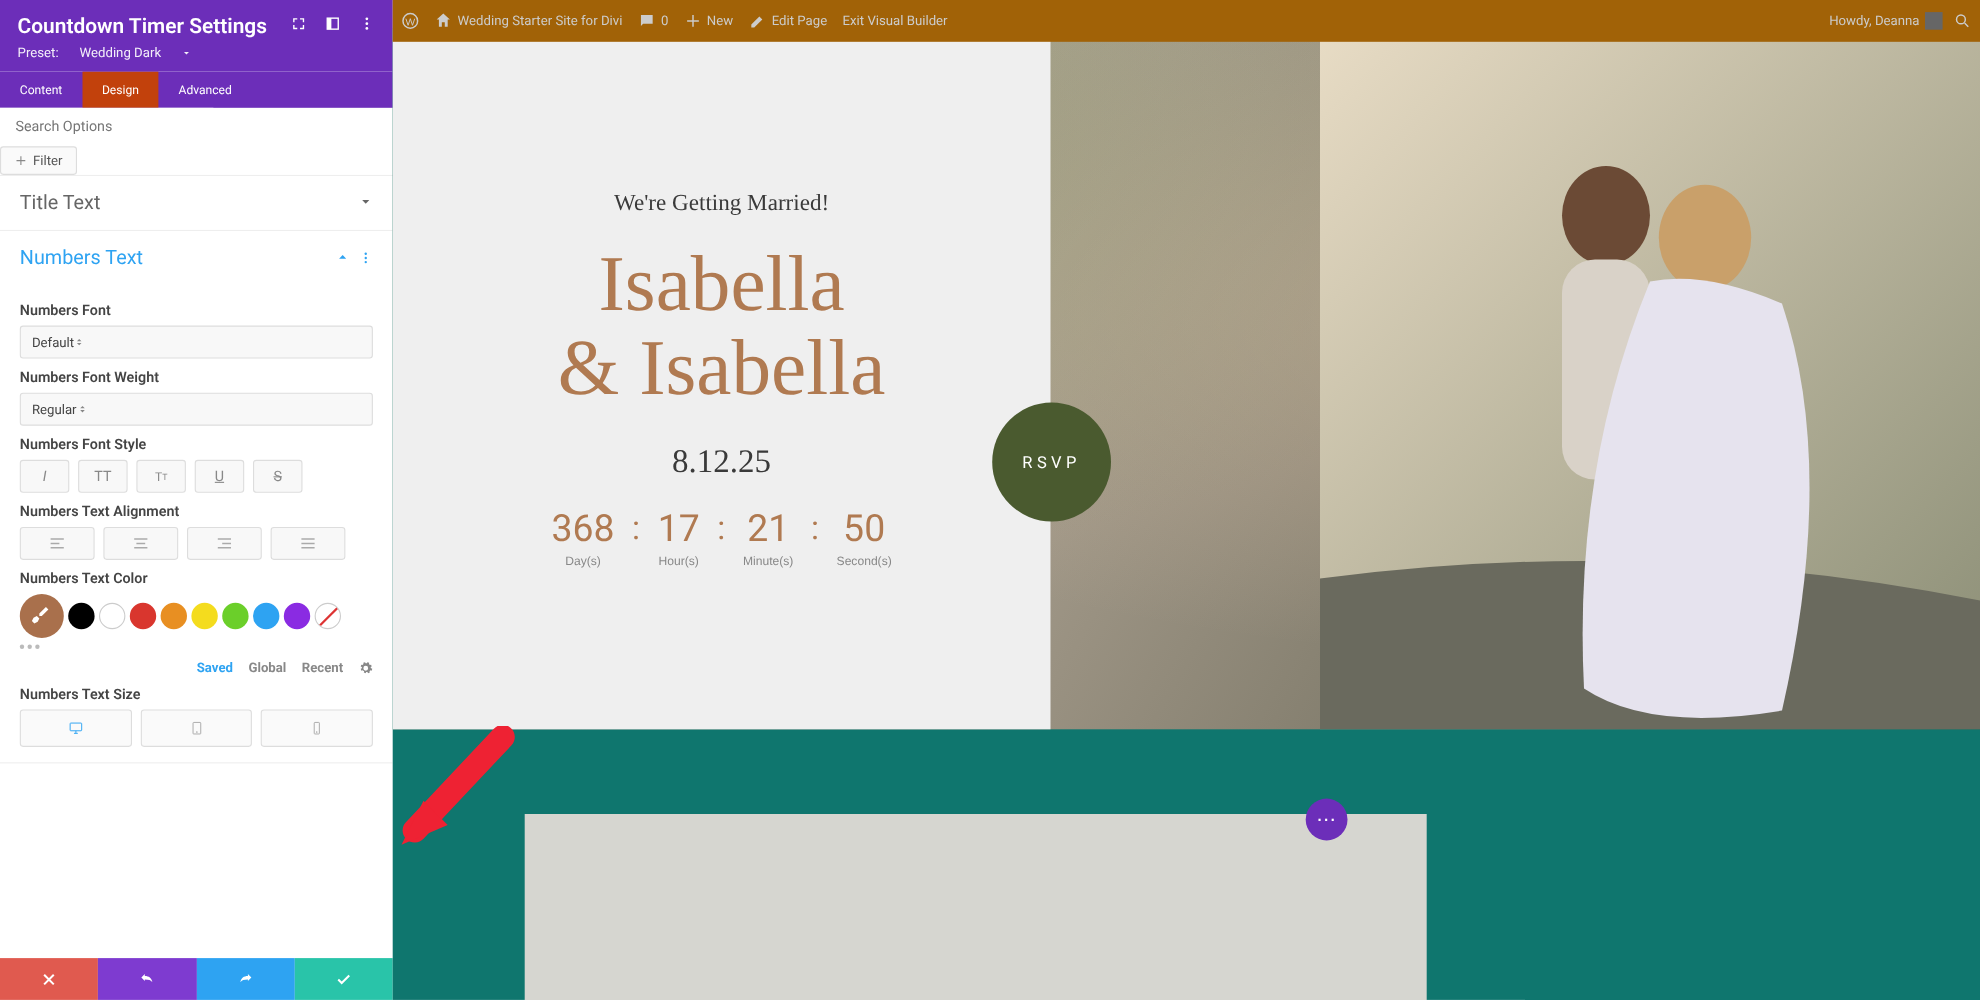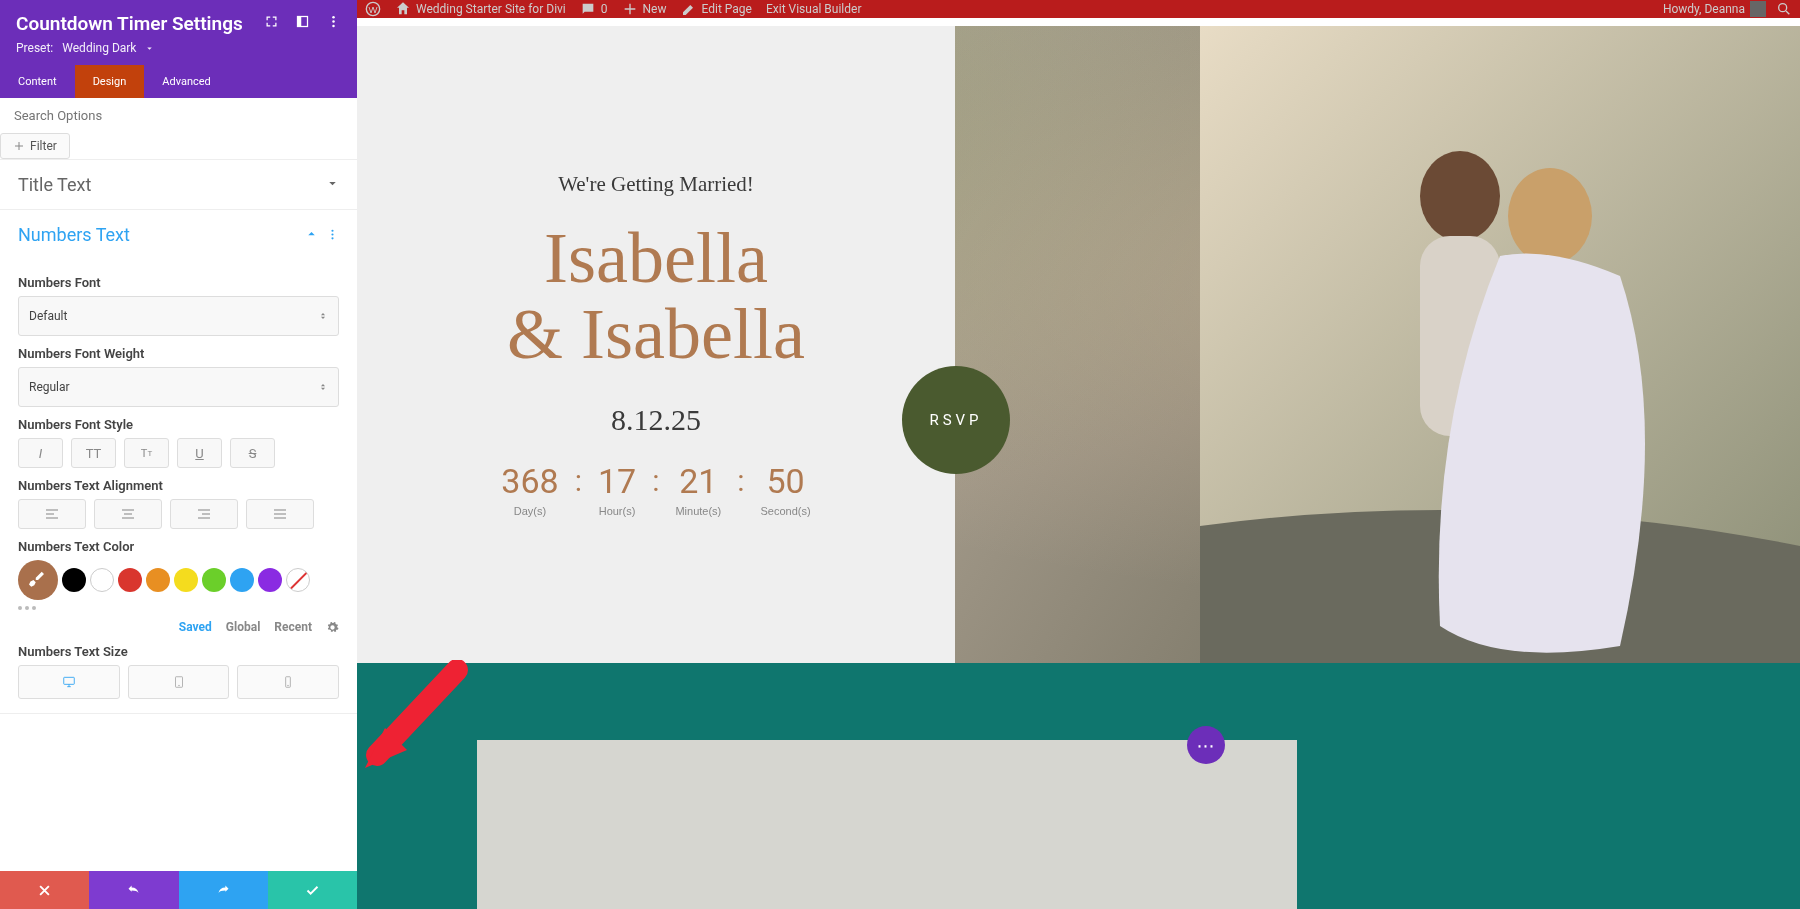--- a/index.html
+++ b/index.html
@@ -1,33 +1,33 @@
 <!DOCTYPE html>
 <html><head>
 <meta charset="utf-8">
 <style>
 * { margin: 0; padding: 0; box-sizing: border-box; font-family: -apple-system, BlinkMacSystemFont, "Segoe UI", Roboto, sans-serif; }
 body { width: 1800px; height: 909px; overflow: hidden; position: relative; }
 
 
-.wp-admin-bar { position: absolute; top: 0; left: 357px; right: 0; height: 18px; background: #b91c1c; color: #ccc; display: flex; align-items: center; font-size: 12px; z-index: 10; }
+.wp-admin-bar { position: absolute; top: 0; left: 357px; right: 0; height: 38px; background: #a16207; color: #ccc; display: flex; align-items: center; font-size: 12px; z-index: 10; }
 .wp-admin-bar .left { display: flex; align-items: center; gap: 14px; padding-left: 8px; }
 .wp-admin-bar .right { margin-left: auto; display: flex; align-items: center; gap: 10px; padding-right: 8px; }
 .wp-admin-bar .item { display: flex; align-items: center; gap: 5px; cursor: pointer; }
 .wp-admin-bar svg { width: 16px; height: 16px; fill: #ccc; }
 .wp-admin-bar .avatar { width: 16px; height: 16px; background: #666; }
 
 
 .sidebar { position: absolute; left: 0; top: 0; width: 357px; height: 100%; background: #fff; display: flex; flex-direction: column; }
 .sb-header { background: #6c2eb9; color: #fff; padding: 12px 16px 10px; position: relative; }
 .sb-title-row { display: flex; align-items: center; }
 .sb-title { font-size: 19px; font-weight: 600; }
 .sb-header-icons { margin-left: auto; display: flex; gap: 16px; }
 .sb-header-icons svg { width: 15px; height: 15px; fill: #fff; cursor: pointer; }
-.sb-preset { font-size: 12px; margin-top: 6px; opacity: .92; cursor: pointer; display: flex; align-items: center; gap: 9px; }
+.sb-preset { font-size: 12px; margin-top: 6px; opacity: .92; cursor: pointer; display: flex; align-items: center; gap: 19px; }
 .sb-preset svg { width: 9px; height: 9px; fill: #fff; }
 
 .sb-tabs { display: flex; background: #6c2eb9; }
 .sb-tab { flex: 0 0 auto; padding: 10px 18px; font-size: 11px; color: #fff; cursor: pointer; }
 .sb-tab.active { background: #c2410c; }
 
 .sb-search { display: flex; align-items: flex-start; border-bottom: 1px solid #eee; flex-direction: column; }
 .sb-search input { flex: 1; border: none; padding: 10px 14px; font-size: 13px; outline: none; }
 .sb-filter { display: flex; align-items: center; gap: 5px; padding: 5px 12px; margin-right: 6px; border: 1px solid #ddd; border-radius: 3px; font-size: 12px; color: #555; cursor: pointer; background:#fafafa; }
 
@@ -38,21 +38,21 @@
 .sect-head { display: flex; align-items: center; padding: 14px 18px; cursor: pointer; }
 .sect-head .label { font-size: 18px; color: #666; }
 .sect-head .chev { margin-left: auto; }
 .sect-head svg { width: 13px; height: 13px; fill: #666; }
 .sect.active .sect-head .label { color: #2ea3f2; }
 .sect.active .sect-head svg { fill: #2ea3f2; }
 .sect-extra { margin-left: 8px; display:flex; }
 .sect-content { padding: 6px 18px 14px; }
 
 .fld-label { font-size: 13px; font-weight: 600; color: #444; margin: 10px 0 6px; }
-.select { width: 100%; height: 40px; border: 1px solid #ddd; background: #f8f8f8; border-radius: 3px; padding: 0 10px; font-size: 12px; color: #444; display: flex; align-items: center; justify-content: space-between; cursor: pointer; }
+.select { width: 100%; height: 30px; border: 1px solid #ddd; background: #f8f8f8; border-radius: 3px; padding: 0 10px; font-size: 12px; color: #444; display: flex; align-items: center; justify-content: flex-start; cursor: pointer; }
 .select svg{width:10px;height:10px;fill:#888}
 
 .btn-row { display: flex; gap: 8px; }
 .style-btn, .align-btn { width: 45px; height: 30px; border: 1px solid #ddd; background: #f8f8f8; border-radius: 3px; display: flex; align-items: center; justify-content: center; cursor: pointer; color:#888; font-size:13px; }
 .align-btn { width: 68px; }
 .align-btn svg{width:16px;height:16px;stroke:#aaa;fill:none}
 
 .swatches { display: flex; gap: 4px; align-items: center; flex-wrap: wrap; }
 .swatch { width: 24px; height: 24px; border-radius: 50%; cursor: pointer; }
 .swatch.picker { width: 40px; height: 40px; display:flex;align-items:center;justify-content:center; }

